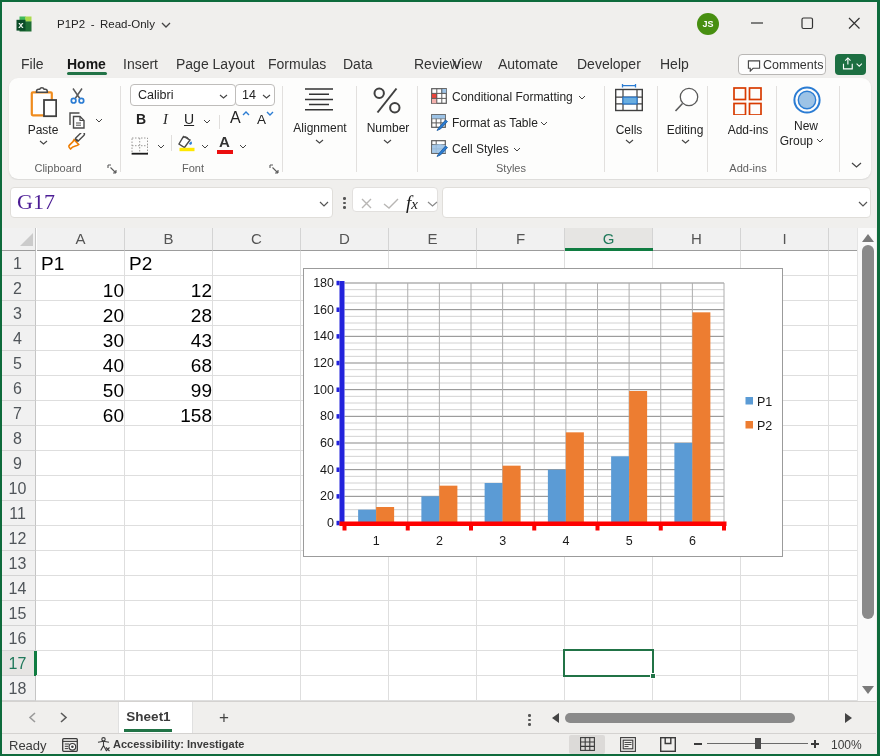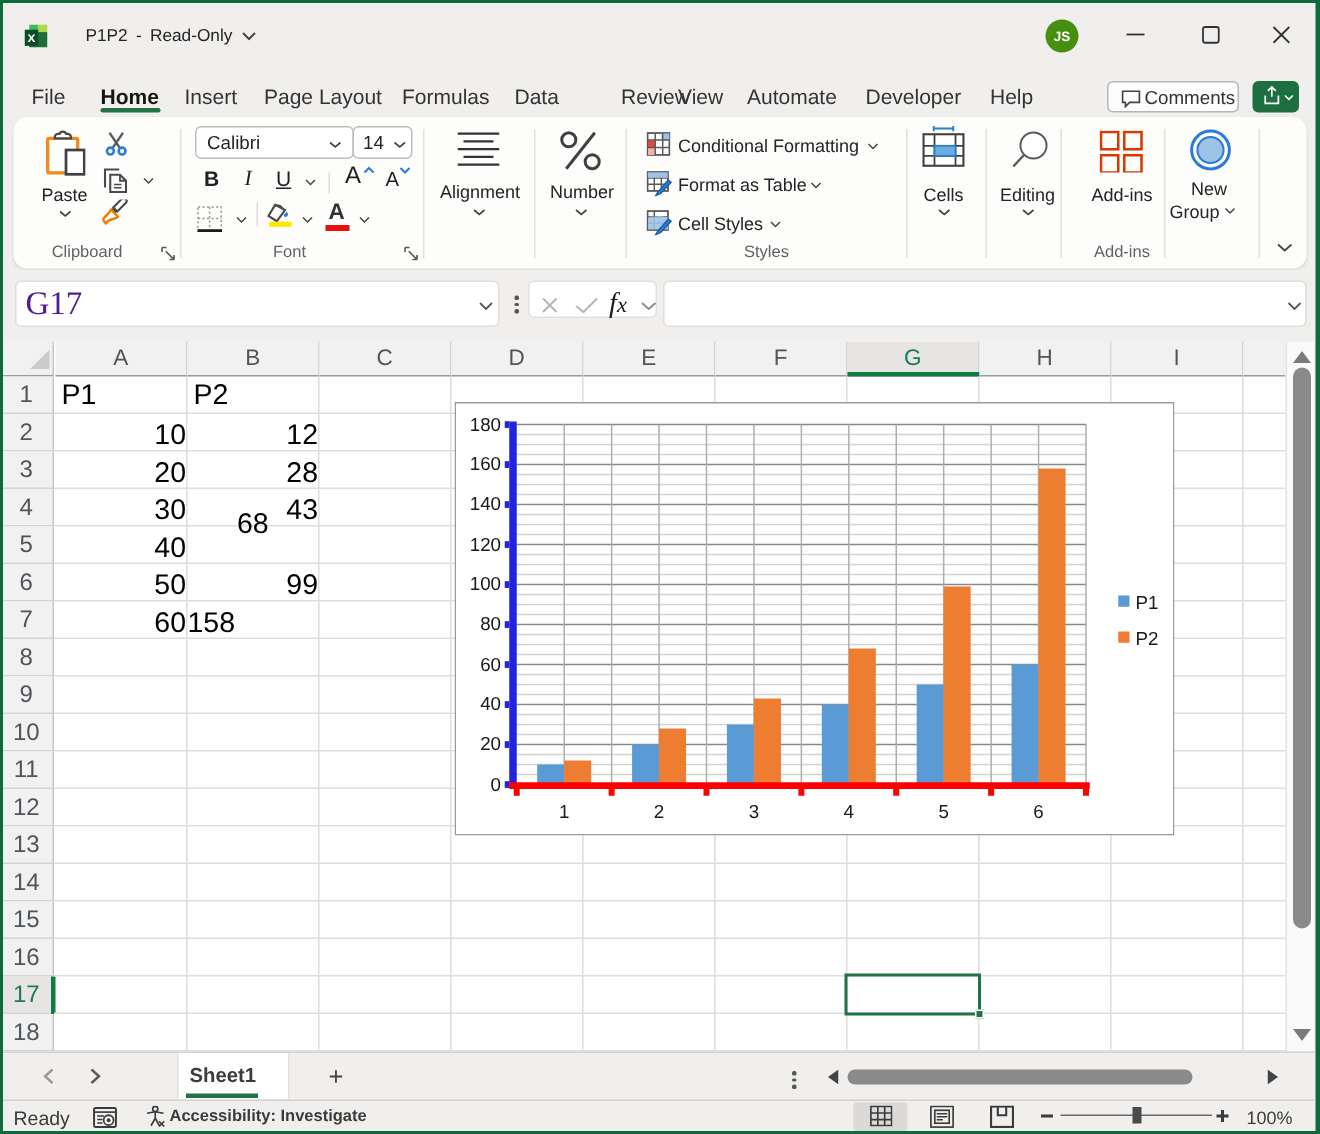--- a/index.html
+++ b/index.html
@@ -382,23 +382,23 @@
 <div class="cell" style="left:129px;top:26px">P2</div>
 <div class="cell" style="left:37px;top:53px;width:87px;text-align:right">10</div>
 <div class="cell" style="left:37px;top:78px;width:87px;text-align:right">20</div>
 <div class="cell" style="left:37px;top:103px;width:87px;text-align:right">30</div>
 <div class="cell" style="left:37px;top:128px;width:87px;text-align:right">40</div>
 <div class="cell" style="left:37px;top:153px;width:87px;text-align:right">50</div>
 <div class="cell" style="left:37px;top:178px;width:87px;text-align:right">60</div>
 <div class="cell" style="left:125px;top:53px;width:87px;text-align:right">12</div>
 <div class="cell" style="left:125px;top:78px;width:87px;text-align:right">28</div>
 <div class="cell" style="left:125px;top:103px;width:87px;text-align:right">43</div>
-<div class="cell" style="left:125px;top:112px;width:87px;text-align:center">68</div>
+<div class="cell" style="left:125px;top:128px;width:87px;text-align:right">68</div>
 <div class="cell" style="left:125px;top:153px;width:87px;text-align:right">99</div>
-<div class="cell" style="left:125px;top:178px;width:87px;text-align:left">158</div>
+<div class="cell" style="left:125px;top:178px;width:87px;text-align:right">158</div>
 <svg width="480" height="289" viewBox="0 0 480 289" style="position:absolute;left:303px;top:40px">
       <rect x="0.5" y="0.5" width="479" height="288" fill="#fff" stroke="#9b9b9b"></rect>
       <path d="M41.5 21.67H421.0 M41.5 28.33H421.0 M41.5 35.00H421.0 M41.5 48.33H421.0 M41.5 55.00H421.0 M41.5 61.67H421.0 M41.5 75.00H421.0 M41.5 81.67H421.0 M41.5 88.33H421.0 M41.5 101.67H421.0 M41.5 108.33H421.0 M41.5 115.00H421.0 M41.5 128.33H421.0 M41.5 135.00H421.0 M41.5 141.67H421.0 M41.5 155.00H421.0 M41.5 161.67H421.0 M41.5 168.33H421.0 M41.5 181.67H421.0 M41.5 188.33H421.0 M41.5 195.00H421.0 M41.5 208.33H421.0 M41.5 215.00H421.0 M41.5 221.67H421.0 M41.5 235.00H421.0 M41.5 241.67H421.0 M41.5 248.33H421.0" stroke="#d2d2d2" stroke-width="1" fill="none"></path>
       <path d="M41.5 15.00H421.0 M41.5 41.67H421.0 M41.5 68.33H421.0 M41.5 95.00H421.0 M41.5 121.67H421.0 M41.5 148.33H421.0 M41.5 175.00H421.0 M41.5 201.67H421.0 M41.5 228.33H421.0 M41.5 255.00H421.0" stroke="#898989" stroke-width="1" fill="none"></path>
       <path d="M73.12 15.0V255.0 M104.75 15.0V255.0 M136.38 15.0V255.0 M168.00 15.0V255.0 M199.62 15.0V255.0 M231.25 15.0V255.0 M262.88 15.0V255.0 M294.50 15.0V255.0 M326.12 15.0V255.0 M357.75 15.0V255.0 M389.38 15.0V255.0 M421.00 15.0V255.0" stroke="#aeaeae" stroke-width="1" fill="none"></path>
       <rect x="55.12" y="241.67" width="18" height="13.33" fill="#5b9bd5"></rect>
       <rect x="73.12" y="239.00" width="18" height="16.00" fill="#ed7d31"></rect>
       <rect x="118.38" y="228.33" width="18" height="26.67" fill="#5b9bd5"></rect>
       <rect x="136.38" y="217.67" width="18" height="37.33" fill="#ed7d31"></rect>
       <rect x="181.62" y="215.00" width="18" height="40.00" fill="#5b9bd5"></rect>

